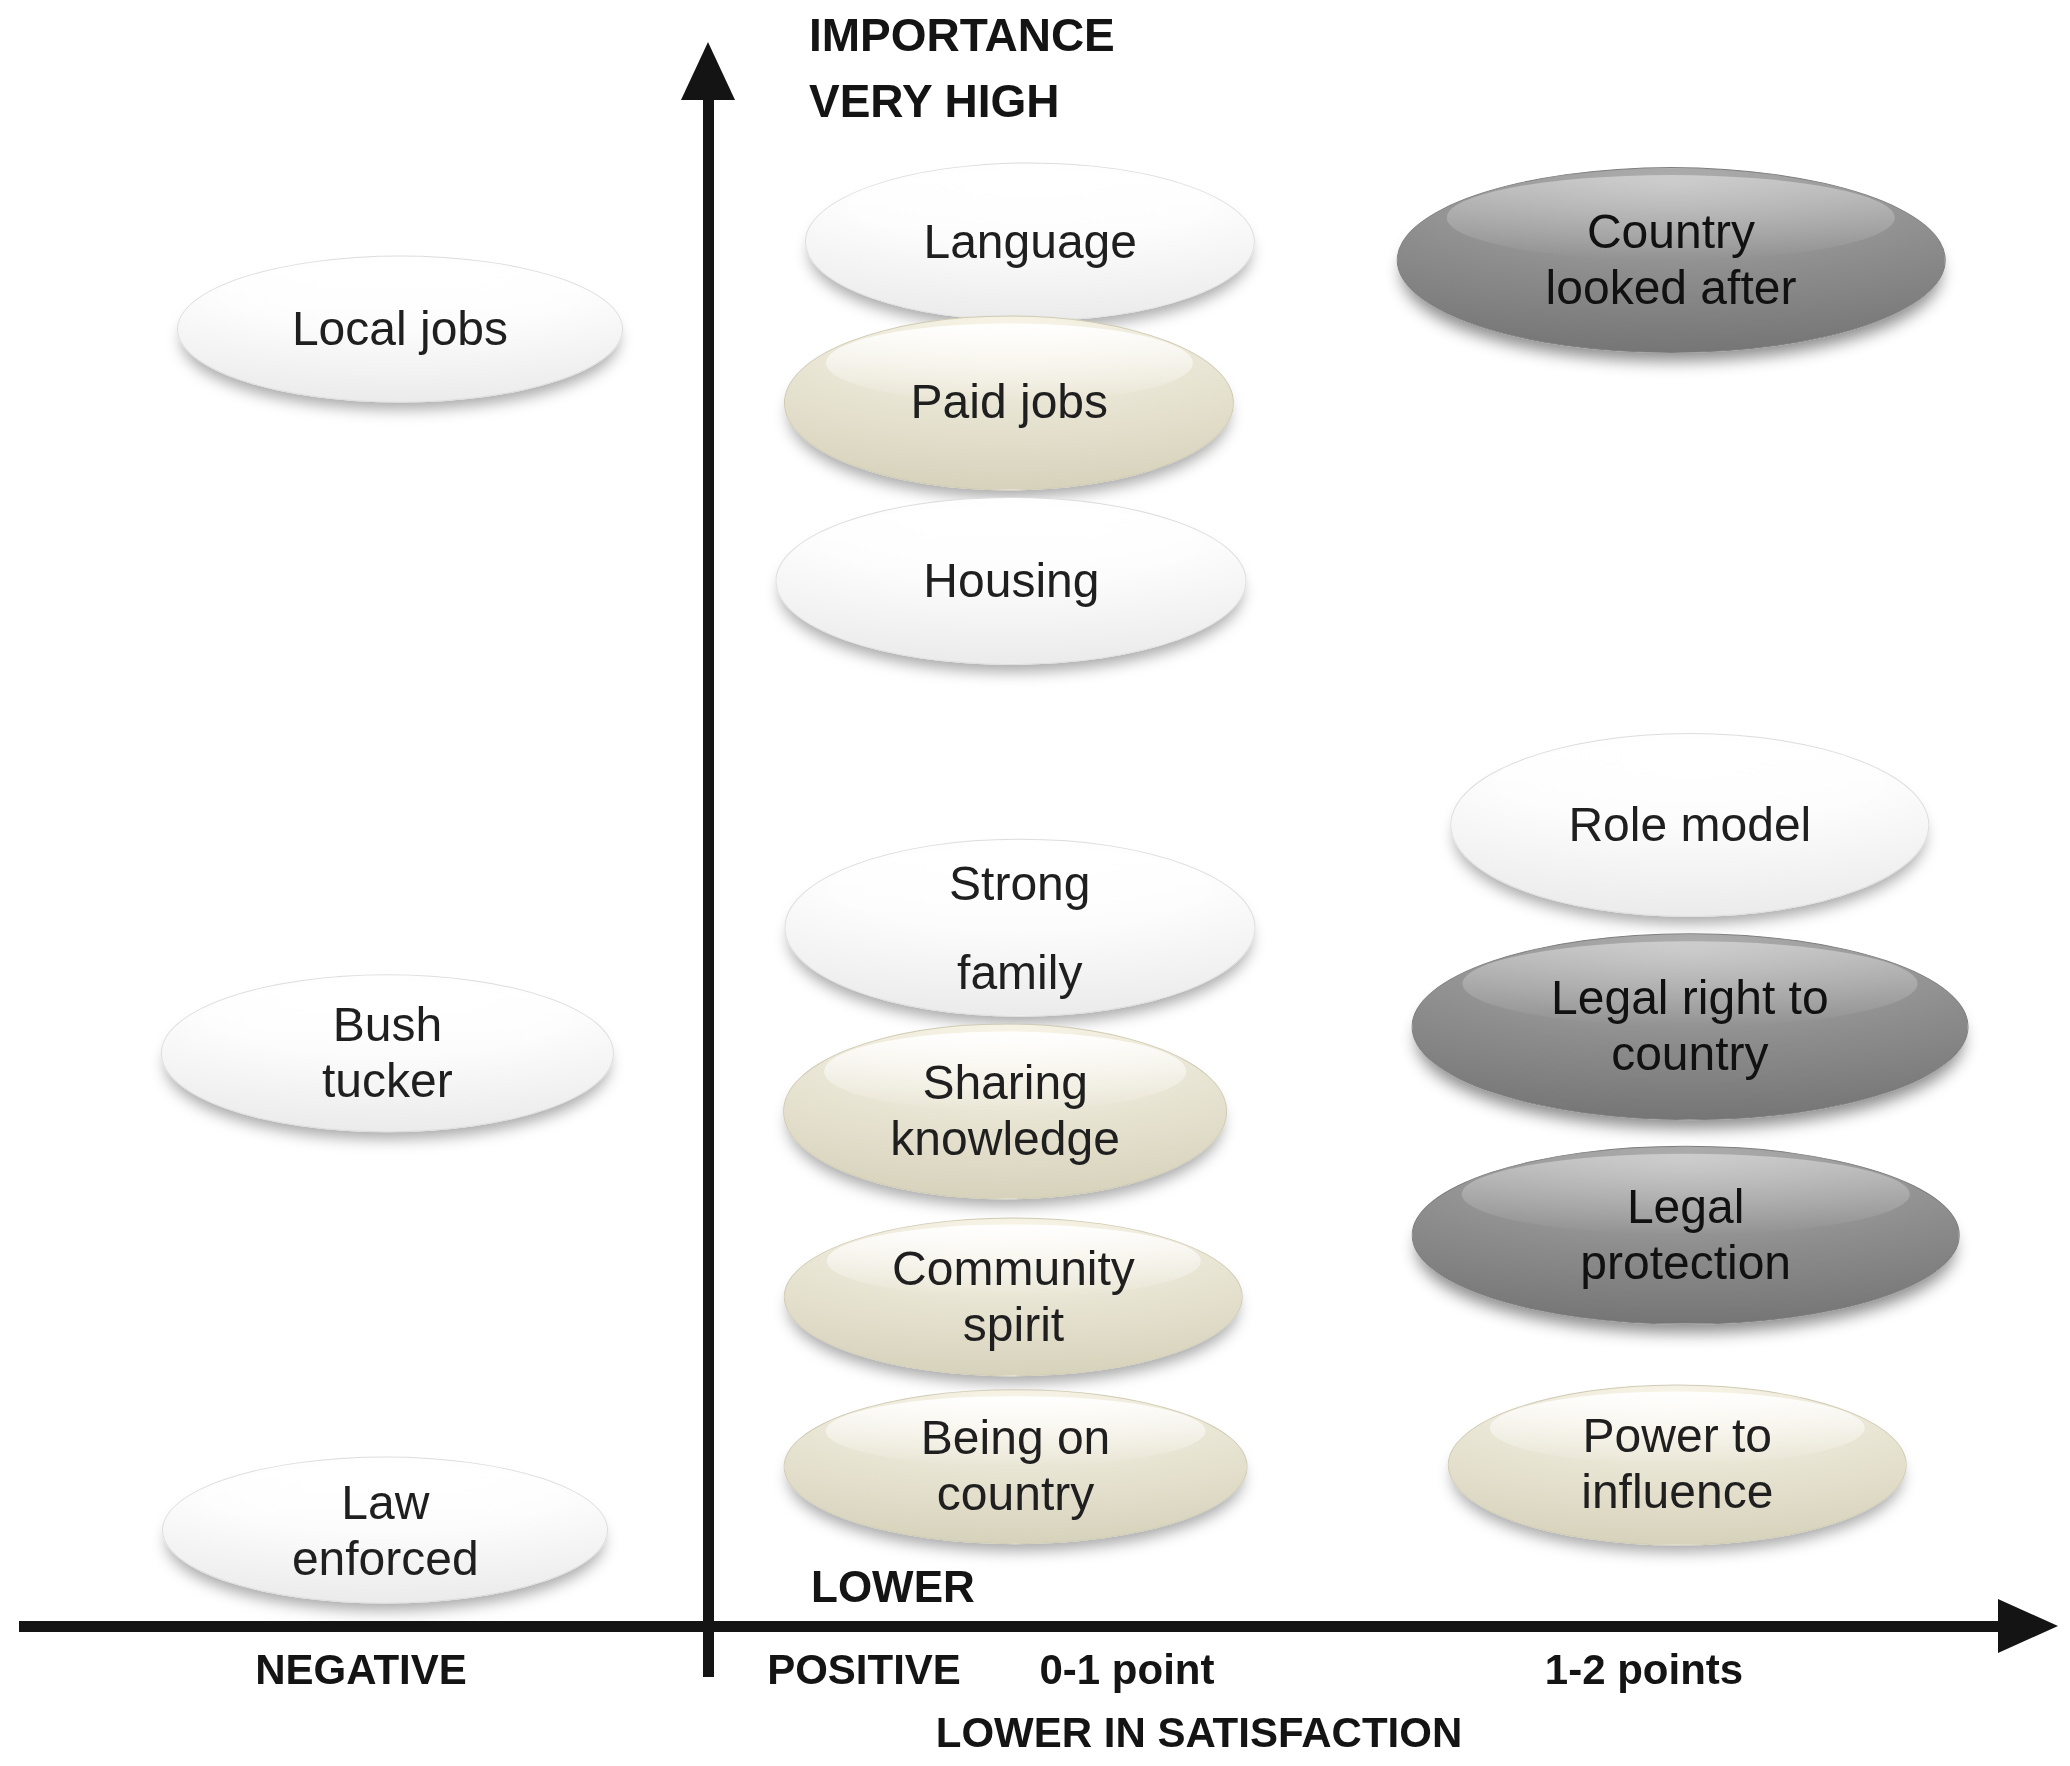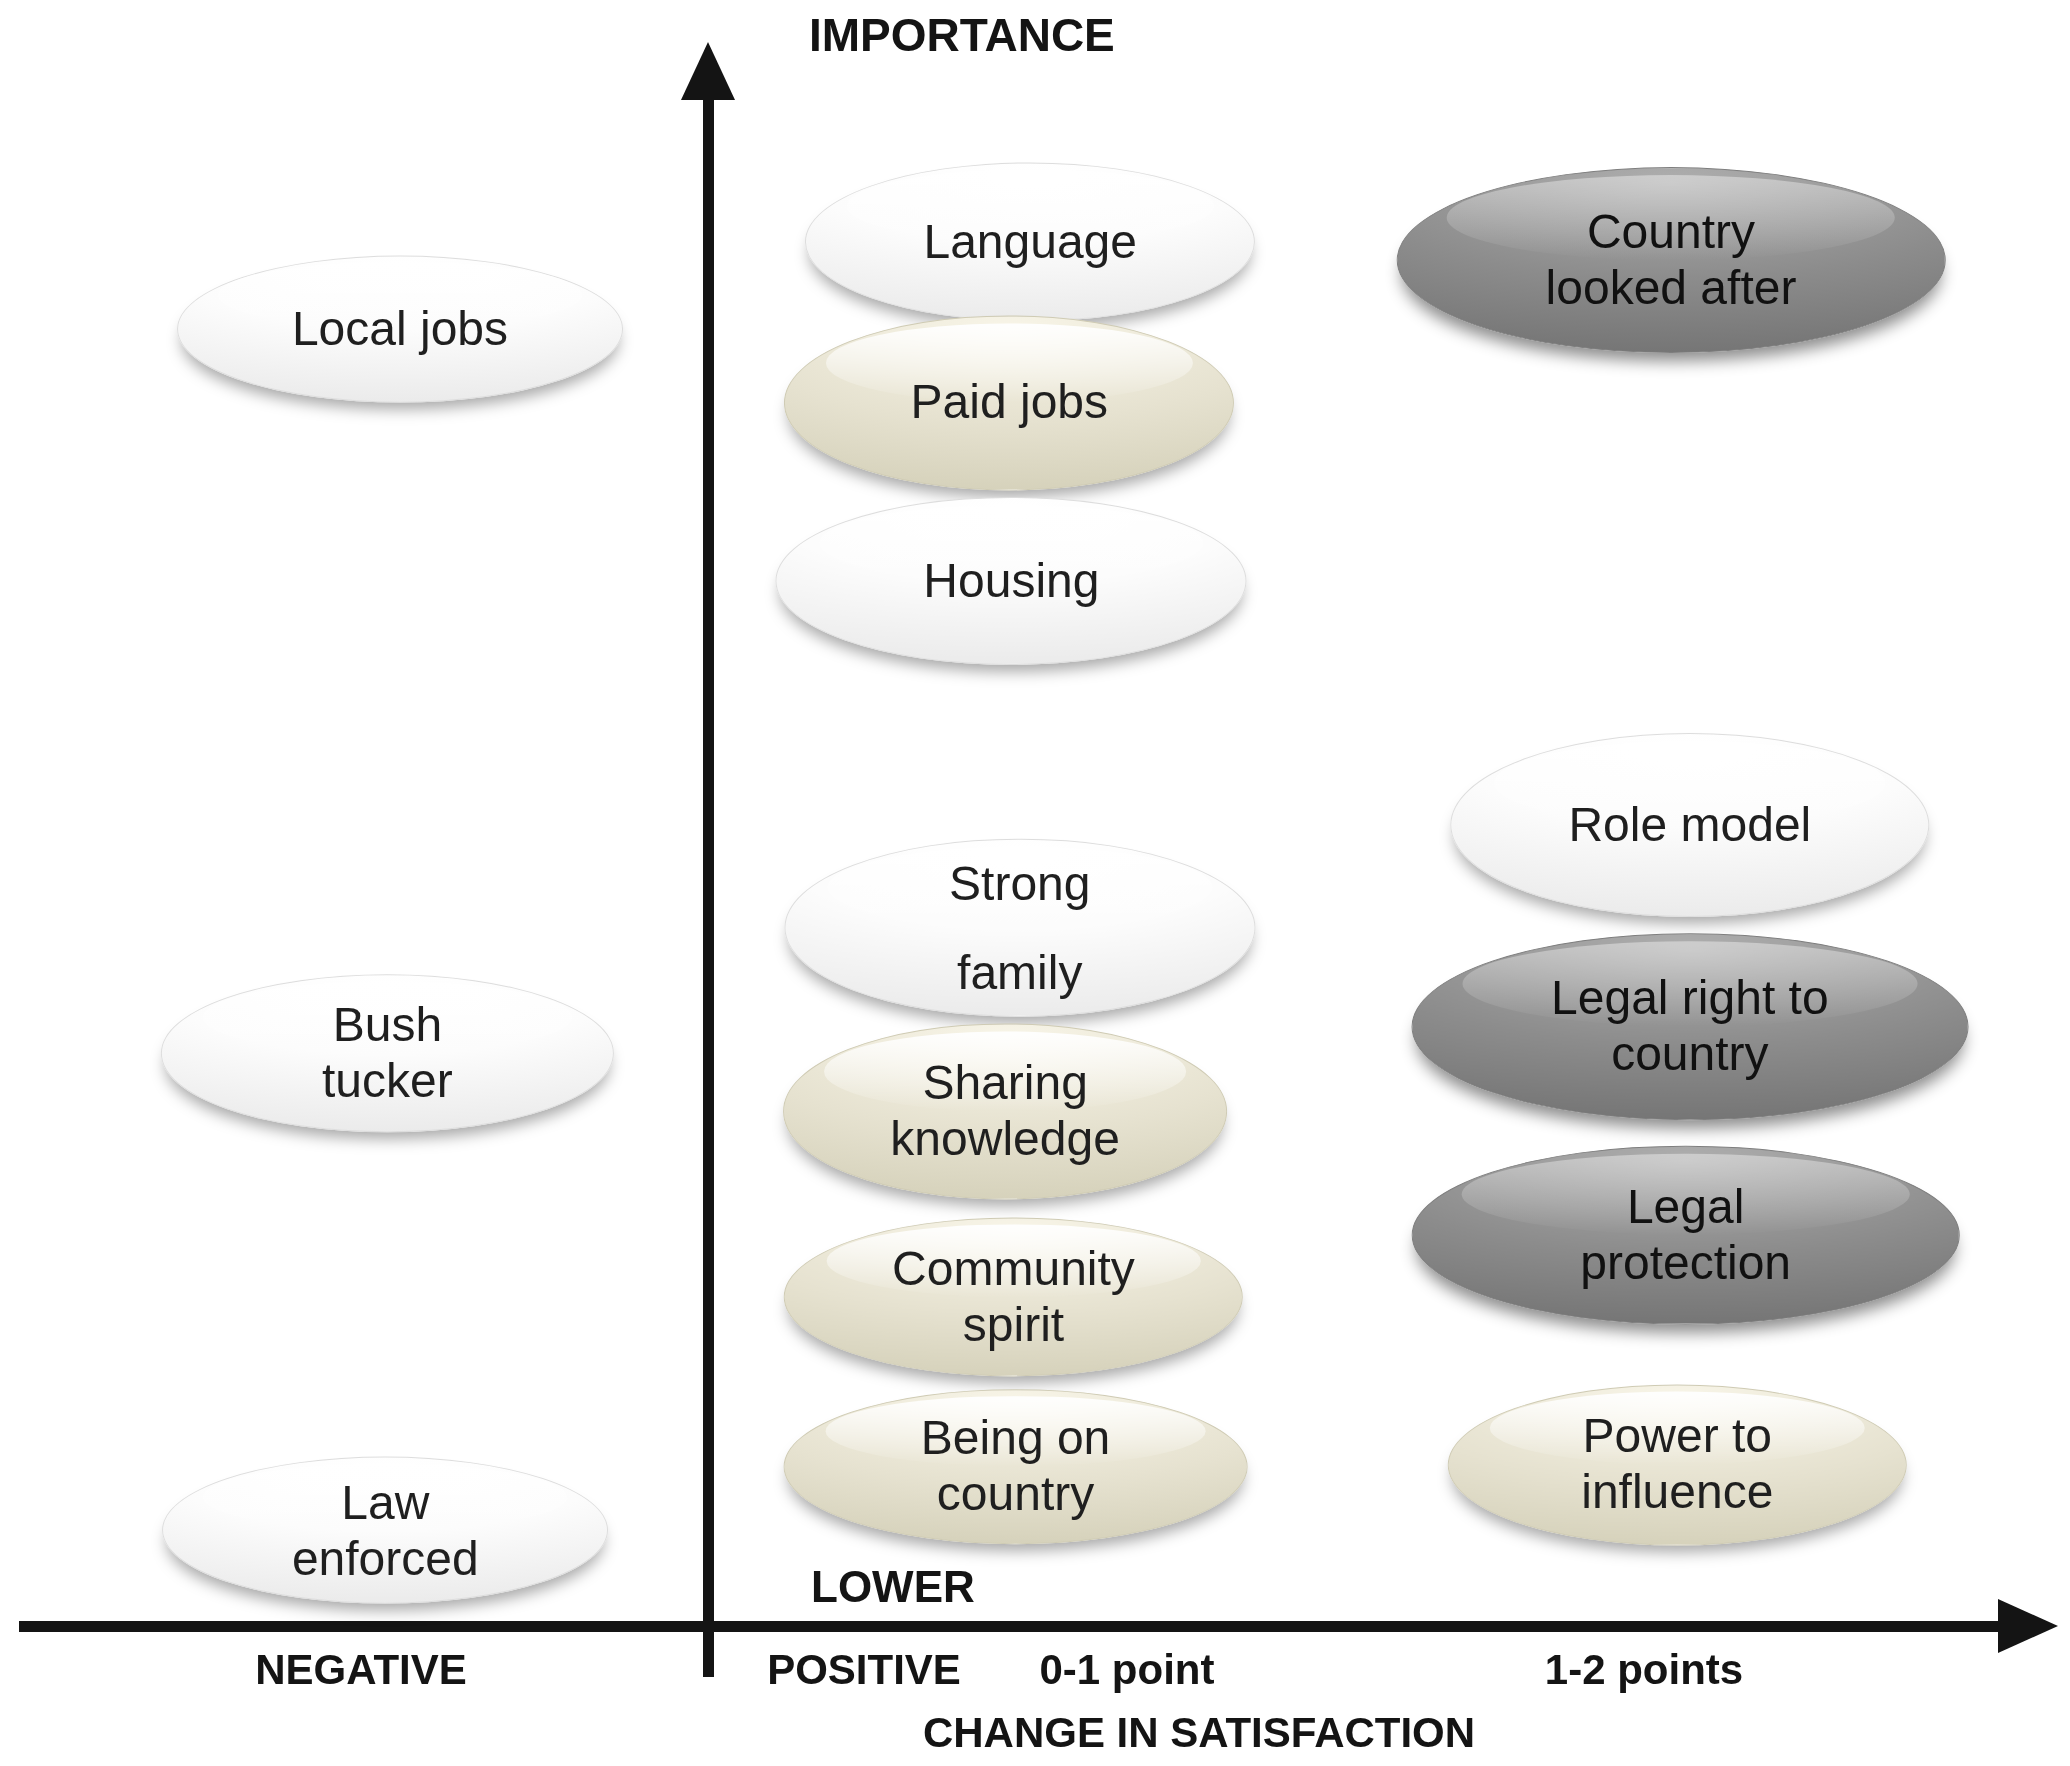--- a/index.html
+++ b/index.html
@@ -114,27 +114,28 @@
 
 <div class="canvas">
 
   <div class="y-axis-line"></div>
   <div class="y-axis-arrow"></div>
   <div class="x-axis-line"></div>
   <div class="x-axis-arrow"></div>
 
   <div class="axis-label y-axis-title">
     <div>IMPORTANCE</div>
+    <div>VERY HIGH</div>
   </div>
   <div class="axis-label lower-label">LOWER</div>
   <div class="axis-label negative-label">NEGATIVE</div>
   <div class="axis-label positive-label">POSITIVE</div>
   <div class="axis-label zero-one-label">0-1 point</div>
   <div class="axis-label one-two-label">1-2 points</div>
-  <div class="axis-label x-axis-title">CHANGE IN SATISFACTION</div>
+  <div class="axis-label x-axis-title">LOWER IN SATISFACTION</div>
 
   <div class="bubble-layer">
       <div class="bubble white" style="left: 19.1%; top: 18.6%; width: 21.2%; height: 8.2%;">
         <div class="bubble-line">Local jobs</div>
       </div>
       <div class="bubble white" style="left: 18.5%; top: 59.6%; width: 21.5%; height: 8.8%;">
         <div class="bubble-line">Bush</div>
         <div class="bubble-line">tucker</div>
       </div>
       <div class="bubble white" style="left: 18.4%; top: 86.6%; width: 21.2%; height: 8.2%;">

